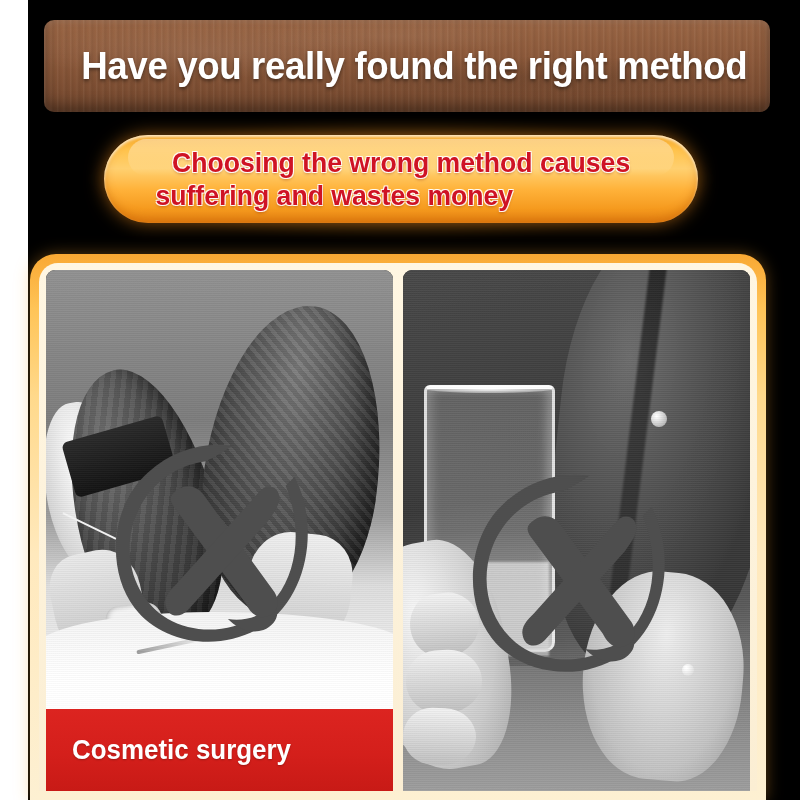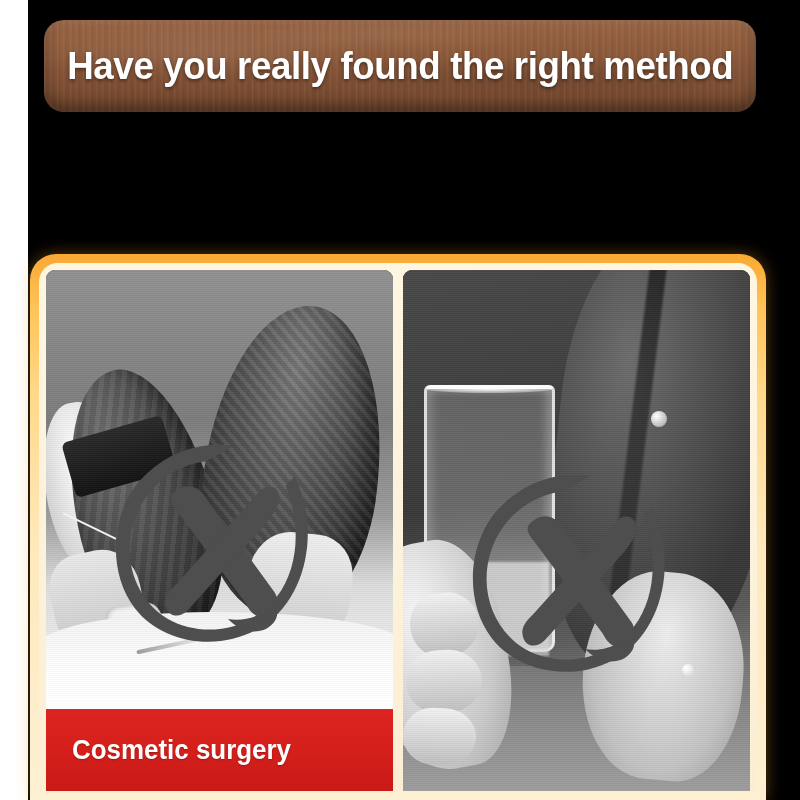--- a/index.html
+++ b/index.html
@@ -31,37 +31,38 @@
     background: #000000;
   }
 
   
   .wood-banner {
     position: absolute;
     left: 44px;
     top: 20px;
     width: 712px;
     height: 92px;
-    border-radius: 20px;
+    border-radius: 10px;
     overflow: hidden;
     background:
       repeating-linear-gradient(90deg,
         rgba(255,255,255,0.045) 0px,
         rgba(255,255,255,0.045) 1px,
         rgba(0,0,0,0.05) 2px,
         rgba(0,0,0,0.00) 5px,
         rgba(255,255,255,0.03) 7px,
         rgba(0,0,0,0.06) 9px,
         rgba(0,0,0,0.00) 13px),
       linear-gradient(180deg, #9a6645 0%, #8d5a3b 40%, #7e4f33 72%, #6f452c 100%);
     box-shadow: inset 0 2px 6px rgba(255,255,255,0.10),
                 inset 0 -6px 14px rgba(0,0,0,0.35);
     display: flex;
     align-items: center;
     justify-content: center;
+    padding-left: 14px;
   }
   .wood-grain {
     position: absolute;
     inset: 0;
     background:
       radial-gradient(ellipse 260px 40px at 22% 34%, rgba(255,255,255,0.07), rgba(0,0,0,0) 70%),
       radial-gradient(ellipse 300px 30px at 70% 62%, rgba(0,0,0,0.10), rgba(0,0,0,0) 70%),
       radial-gradient(ellipse 200px 24px at 48% 18%, rgba(255,255,255,0.05), rgba(0,0,0,0) 70%);
     pointer-events: none;
   }
@@ -370,20 +371,27 @@
 
 <div id="poster">
 
   <div class="stage-bg"></div>
 
   <div class="wood-banner">
     <div class="wood-grain"></div>
     <div class="wood-title">Have you really found the right method</div>
   </div>
 
+  <div class="pill-wrap">
+    <div class="pill-glow"></div>
+    <div class="pill">
+      <div class="pill-line l1">Choosing the wrong method causes</div>
+      <div class="pill-line l2">suffering and wastes money</div>
+    </div>
+  </div>
 
   <div class="card">
     <div class="card-inner">
 
       <div class="panel">
         <div class="photo">
           <div class="or-scene">
             <div class="or-hood"></div>
             <div class="or-blob or-cap-a"></div>
             <div class="or-headband"></div>

